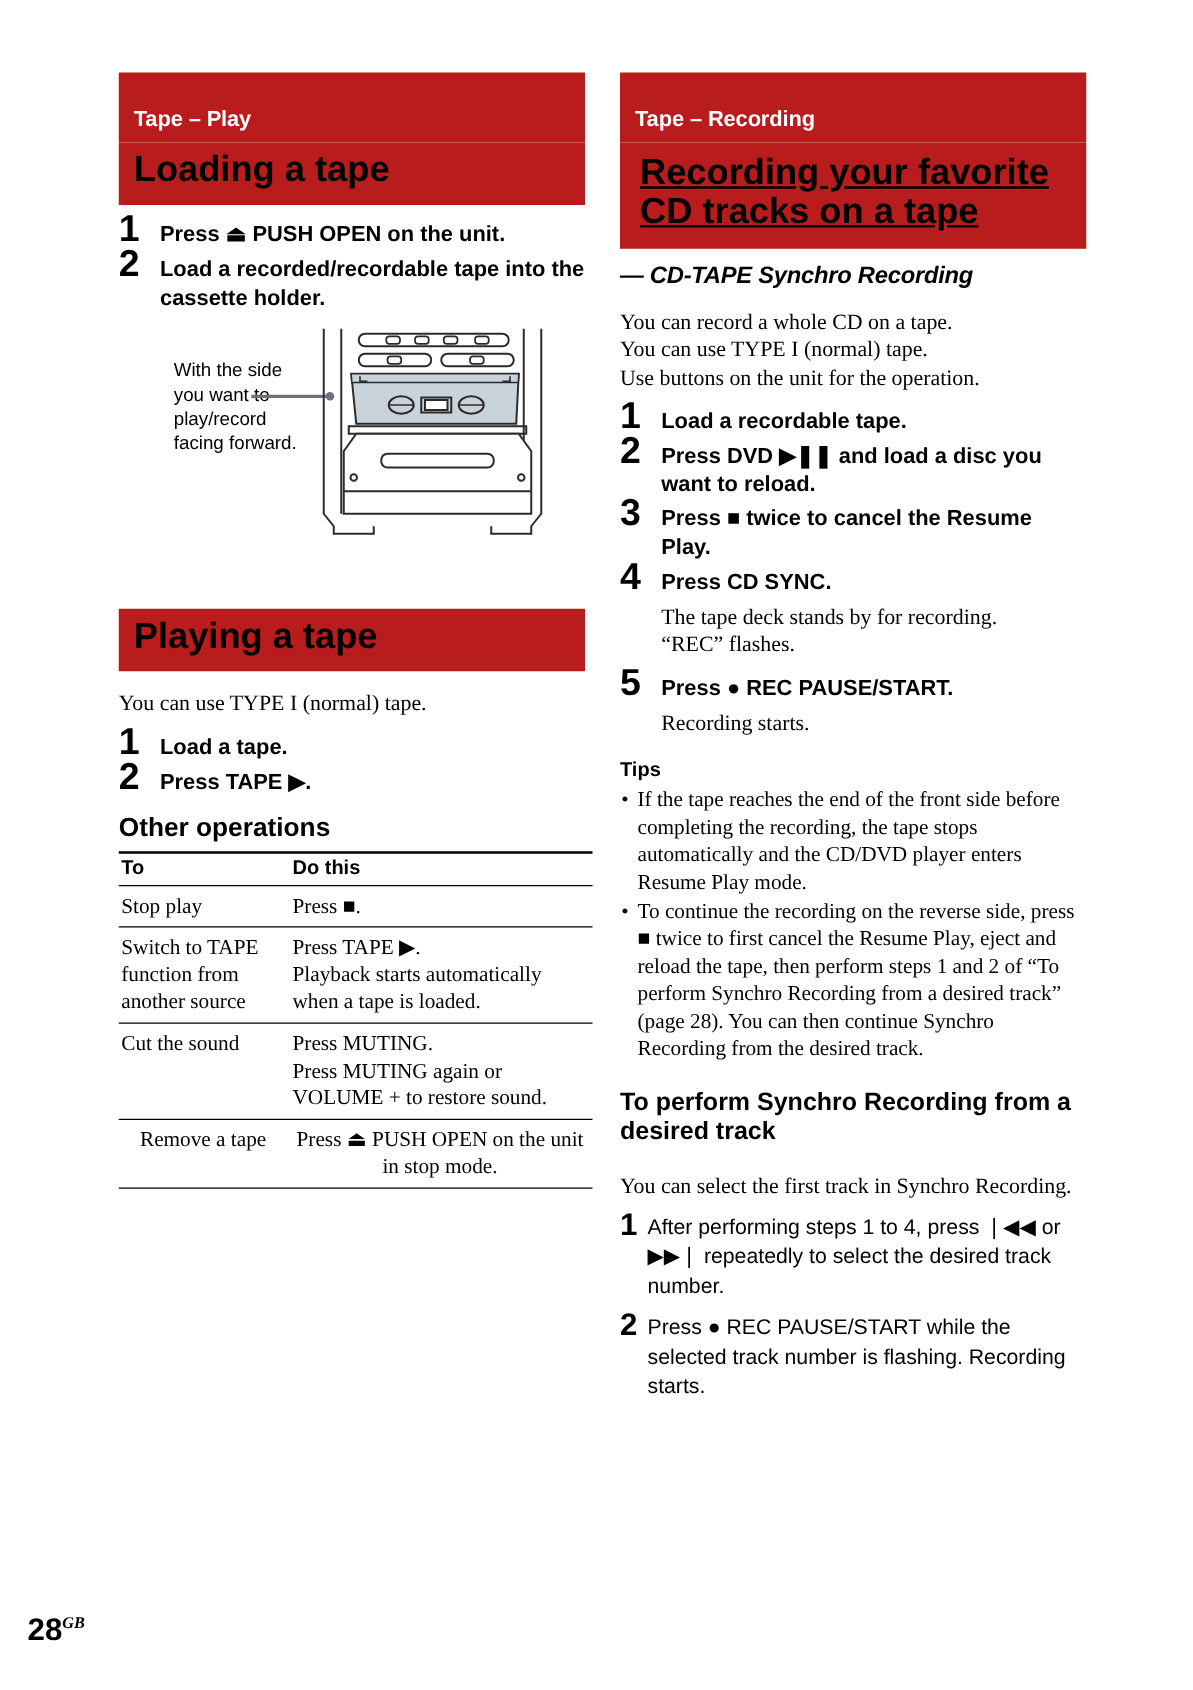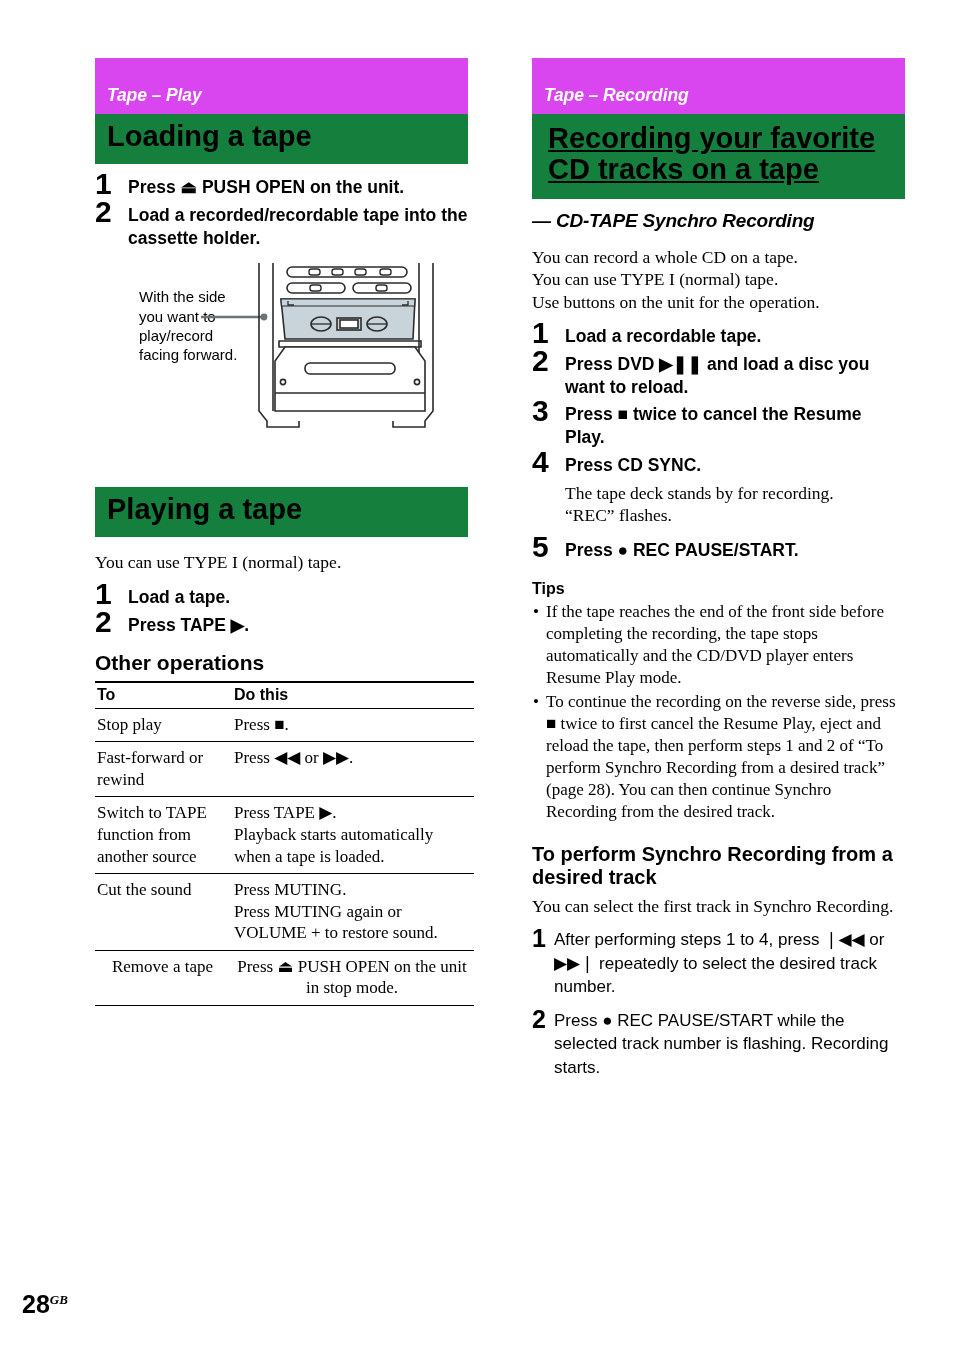--- a/index.html
+++ b/index.html
@@ -18,37 +18,36 @@
   .page {
     position: absolute;
     inset: 0;
   }
   .col {
     position: absolute;
     top: 58px;
     width: 373px;
   }
   .col-left  { left: 95px; }
-  .col-right { left: 532px; }
+  .col-right { left: 496px; }
 
   
   .sect-bar {
-    background: #d946ef;
+    background: #b91c1c;
     color: #ffffff;
     font-family: "Liberation Sans", sans-serif;
     font-weight: bold;
     font-size: 17.5px;
     letter-spacing: -0.1px;
     padding: 28px 0 9px 12px;
     line-height: 1.1;
-    font-style: italic;
   }
   
   .title-band {
-    background: #15803d;
+    background: #b91c1c;
     font-family: "Liberation Sans", sans-serif;
     font-weight: bold;
     color: #000;
     padding: 7px 0 11px 12px;
     line-height: 1.06;
   }
   .title-band.one-line { font-size: 29px; padding-bottom: 12px;}
   .title-band.two-line { font-size: 29px; padding: 9px 0 14px 16px; text-decoration: underline; }
 
   .subtitle {
@@ -108,21 +107,21 @@
     font-family: "Liberation Sans", sans-serif;
     font-size: 17px;
     line-height: 1.38;
     padding-top: 1px;
   }
 
   h3.sub-head {
     font-family: "Liberation Sans", sans-serif;
     font-weight: bold;
     font-size: 20px;
-    margin: 20px 0 6px 0;
+    margin: 20px 0 20px 0;
     line-height: 1.15;
   }
   h3.other-ops {
     font-family: "Liberation Sans", sans-serif;
     font-weight: bold;
     font-size: 21px;
     margin: 14px 0 6px 0;
   }
 
   
@@ -304,24 +303,20 @@
       <thead>
         <tr>
           <th class="c1">To</th>
           <th>Do this</th>
         </tr>
       </thead>
       <tbody>
         <tr>
           <td class="c1">Stop play</td>
           <td style="white-space:pre-line">Press ■.</td>
-        </tr>
-        <tr>
-          <td class="c1">Fast-forward or rewind</td>
-          <td style="white-space:pre-line">Press ◀◀ or ▶▶.</td>
         </tr>
         <tr>
           <td class="c1">Switch to TAPE function from another source</td>
           <td style="white-space:pre-line">Press TAPE ▶.
 Playback starts automatically when a tape is loaded.</td>
         </tr>
         <tr>
           <td class="c1">Cut the sound</td>
           <td style="white-space:pre-line">Press MUTING.
 Press MUTING again or VOLUME + to restore sound.</td>
@@ -364,20 +359,21 @@
         <div class="step-body">
           <span>Press CD SYNC.</span>
           <div class="step-note" style="white-space:pre-line">The tape deck stands by for recording.
 “REC” flashes.</div>
         </div>
       </div>
       <div class="step">
         <div class="step-num">5</div>
         <div class="step-body">
           <span>Press ● REC PAUSE/START.</span>
+          <div class="step-note" style="white-space:pre-line">Recording starts.</div>
         </div>
       </div>
     </div>
 
     <div class="tips-head">Tips</div>
     <ul class="tips">
       <li>If the tape reaches the end of the front side before completing the recording, the tape stops automatically and the CD/DVD player enters Resume Play mode.</li>
       <li>To continue the recording on the reverse side, press ■ twice to first cancel the Resume Play, eject and reload the tape, then perform steps 1 and 2 of “To perform Synchro Recording from a desired track” (page 28). You can then continue Synchro Recording from the desired track.</li>
     </ul>
 

